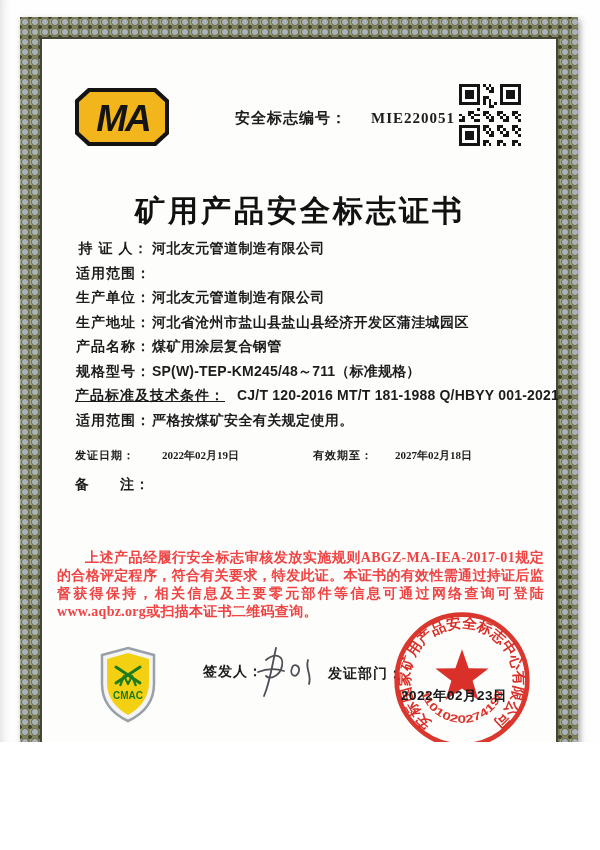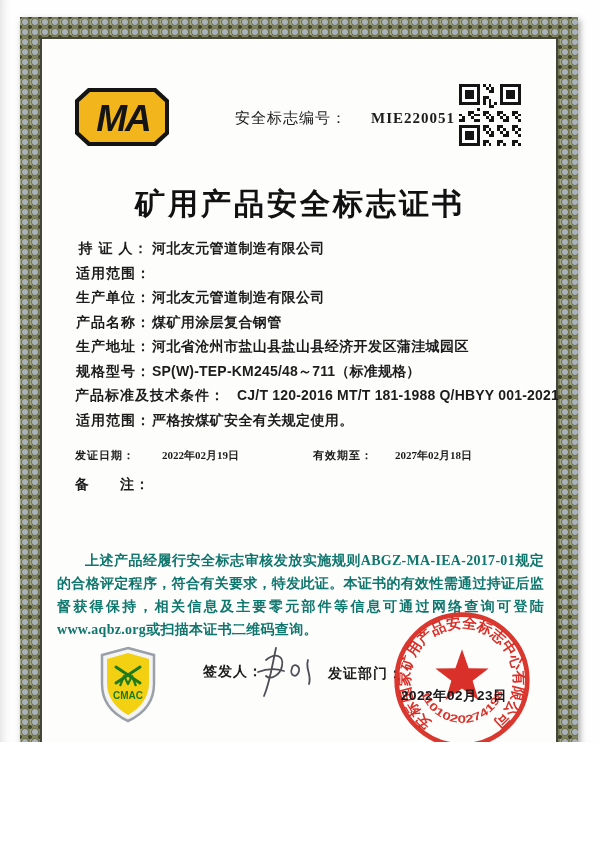--- a/index.html
+++ b/index.html
@@ -17,47 +17,47 @@
       radial-gradient(circle, #3f422c 0 1.5px, rgba(0,0,0,0) 2.6px),
       repeating-linear-gradient(90deg, rgba(236,238,226,.30) 0 2px, rgba(0,0,0,0) 2px 10px);
     background-size:10px 10px,10px 10px,20px 20px;
     background-position:0 0,5px 5px,0 0;
     box-shadow:2px 3px 6px rgba(90,90,90,.55);
   }
   .frame-inner{position:absolute;inset:20px;background:#fdfdfc;border:2px solid #45463a;}
   
   .ma-logo{position:absolute;left:74px;top:87px;width:96px;height:60px;}
   .serial{position:absolute;left:235px;top:109px;font-size:15px;font-family:"Liberation Serif",serif;}
-  .serial .lbl{font-weight:400;letter-spacing:1px;}
+  .serial .lbl{font-weight:700;letter-spacing:1px;}
   .serial .val{margin-left:24px;letter-spacing:1px;font-weight:600;}
   .qr{position:absolute;left:459px;top:84px;width:62px;height:62px;}
   .qr svg{width:100%;height:100%;shape-rendering:crispEdges;}
   .title{
-    position:absolute;left:0;right:0;top:176px;margin:8px;text-align:center;
+    position:absolute;left:0;right:0;top:176px;margin:15px;text-align:center;
     font-family:"Liberation Serif",serif;font-weight:900;font-size:30px;letter-spacing:3px;color:#111;
   }
   
   .fields{position:absolute;left:75px;top:240px;width:468px;}
   .frow{display:flex;align-items:baseline;height:24.5px;font-size:14px;white-space:nowrap;text-align:center;}
   .frow .lbl{font-weight:700;width:77px;flex:none;letter-spacing:1px;}
-  .frow.long .lbl{width:auto;margin-right:12px;}
+  .frow.long .lbl{width:auto;margin-right:12px;text-decoration:underline;}
   .frow .val{font-family:"Liberation Serif",serif;font-weight:700;letter-spacing:.4px;}
   .frow.code .val{font-family:"Liberation Sans",sans-serif;font-weight:700;letter-spacing:.2px;}
   .dates{position:absolute;left:75px;top:448px;display:flex;font-size:11px;white-space:nowrap;}
   .dates .lbl{font-weight:700;letter-spacing:1px;}
   .dates .l1{width:77px;}
   .dates .v1{width:151px;font-family:"Liberation Serif",serif;font-weight:700;margin-left:10px;}
   .dates .l2{width:82px;}
   .dates .v2{font-family:"Liberation Serif",serif;font-weight:700;}
   .remark{position:absolute;left:75px;top:476px;font-size:14px;font-weight:700;letter-spacing:1px;}
   
   .paragraph{
     position:absolute;left:57px;top:549px;width:487px;margin:0;
-    font-family:"Liberation Serif",serif;font-size:14px;line-height:23px;
-    font-weight:700;text-align:justify;text-indent:2em;letter-spacing:.3px;color:#0f766e;
+    font-family:"Liberation Serif",serif;font-size:14px;line-height:18px;
+    font-weight:700;text-align:justify;text-indent:2em;letter-spacing:.3px;color:#ef4444;
   }
   
   .cmac{position:absolute;left:96px;top:646px;width:64px;height:78px;}
   .signer-label{position:absolute;left:203px;top:663px;font-size:14px;font-weight:700;letter-spacing:1px;}
   .signature{position:absolute;left:246px;top:636px;width:80px;height:80px;}
   .dept-label{position:absolute;left:328px;top:665px;font-size:14px;font-weight:700;letter-spacing:1px;}
   .seal{position:absolute;left:392px;top:610px;width:140px;height:140px;}
   .seal-date{
     position:absolute;left:401px;top:687px;font-size:13.5px;font-weight:700;
     color:#17171a;letter-spacing:.5px;white-space:nowrap;
@@ -190,26 +190,26 @@
       <span class="val">河北友元管道制造有限公司</span>
     </div>
     <div class="frow">
       <span class="lbl">适用范围：</span>
     </div>
     <div class="frow">
       <span class="lbl">生产单位：</span>
       <span class="val">河北友元管道制造有限公司</span>
     </div>
     <div class="frow">
+      <span class="lbl">生产地址：</span>
+      <span class="val">河北省沧州市盐山县盐山县经济开发区蒲洼城园区</span>
+    </div>
+    <div class="frow">
       <span class="lbl">产品名称：</span>
       <span class="val">煤矿用涂层复合钢管</span>
-    </div>
-    <div class="frow">
-      <span class="lbl">生产地址：</span>
-      <span class="val">河北省沧州市盐山县盐山县经济开发区蒲洼城园区</span>
     </div>
     <div class="frow code">
       <span class="lbl">规格型号：</span>
       <span class="val">SP(W)-TEP-KM245/48～711（标准规格）</span>
     </div>
     <div class="frow long code">
       <span class="lbl">产品标准及技术条件：</span>
       <span class="val">CJ/T 120-2016 MT/T 181-1988 Q/HBYY 001-2021</span>
     </div>
     <div class="frow">

